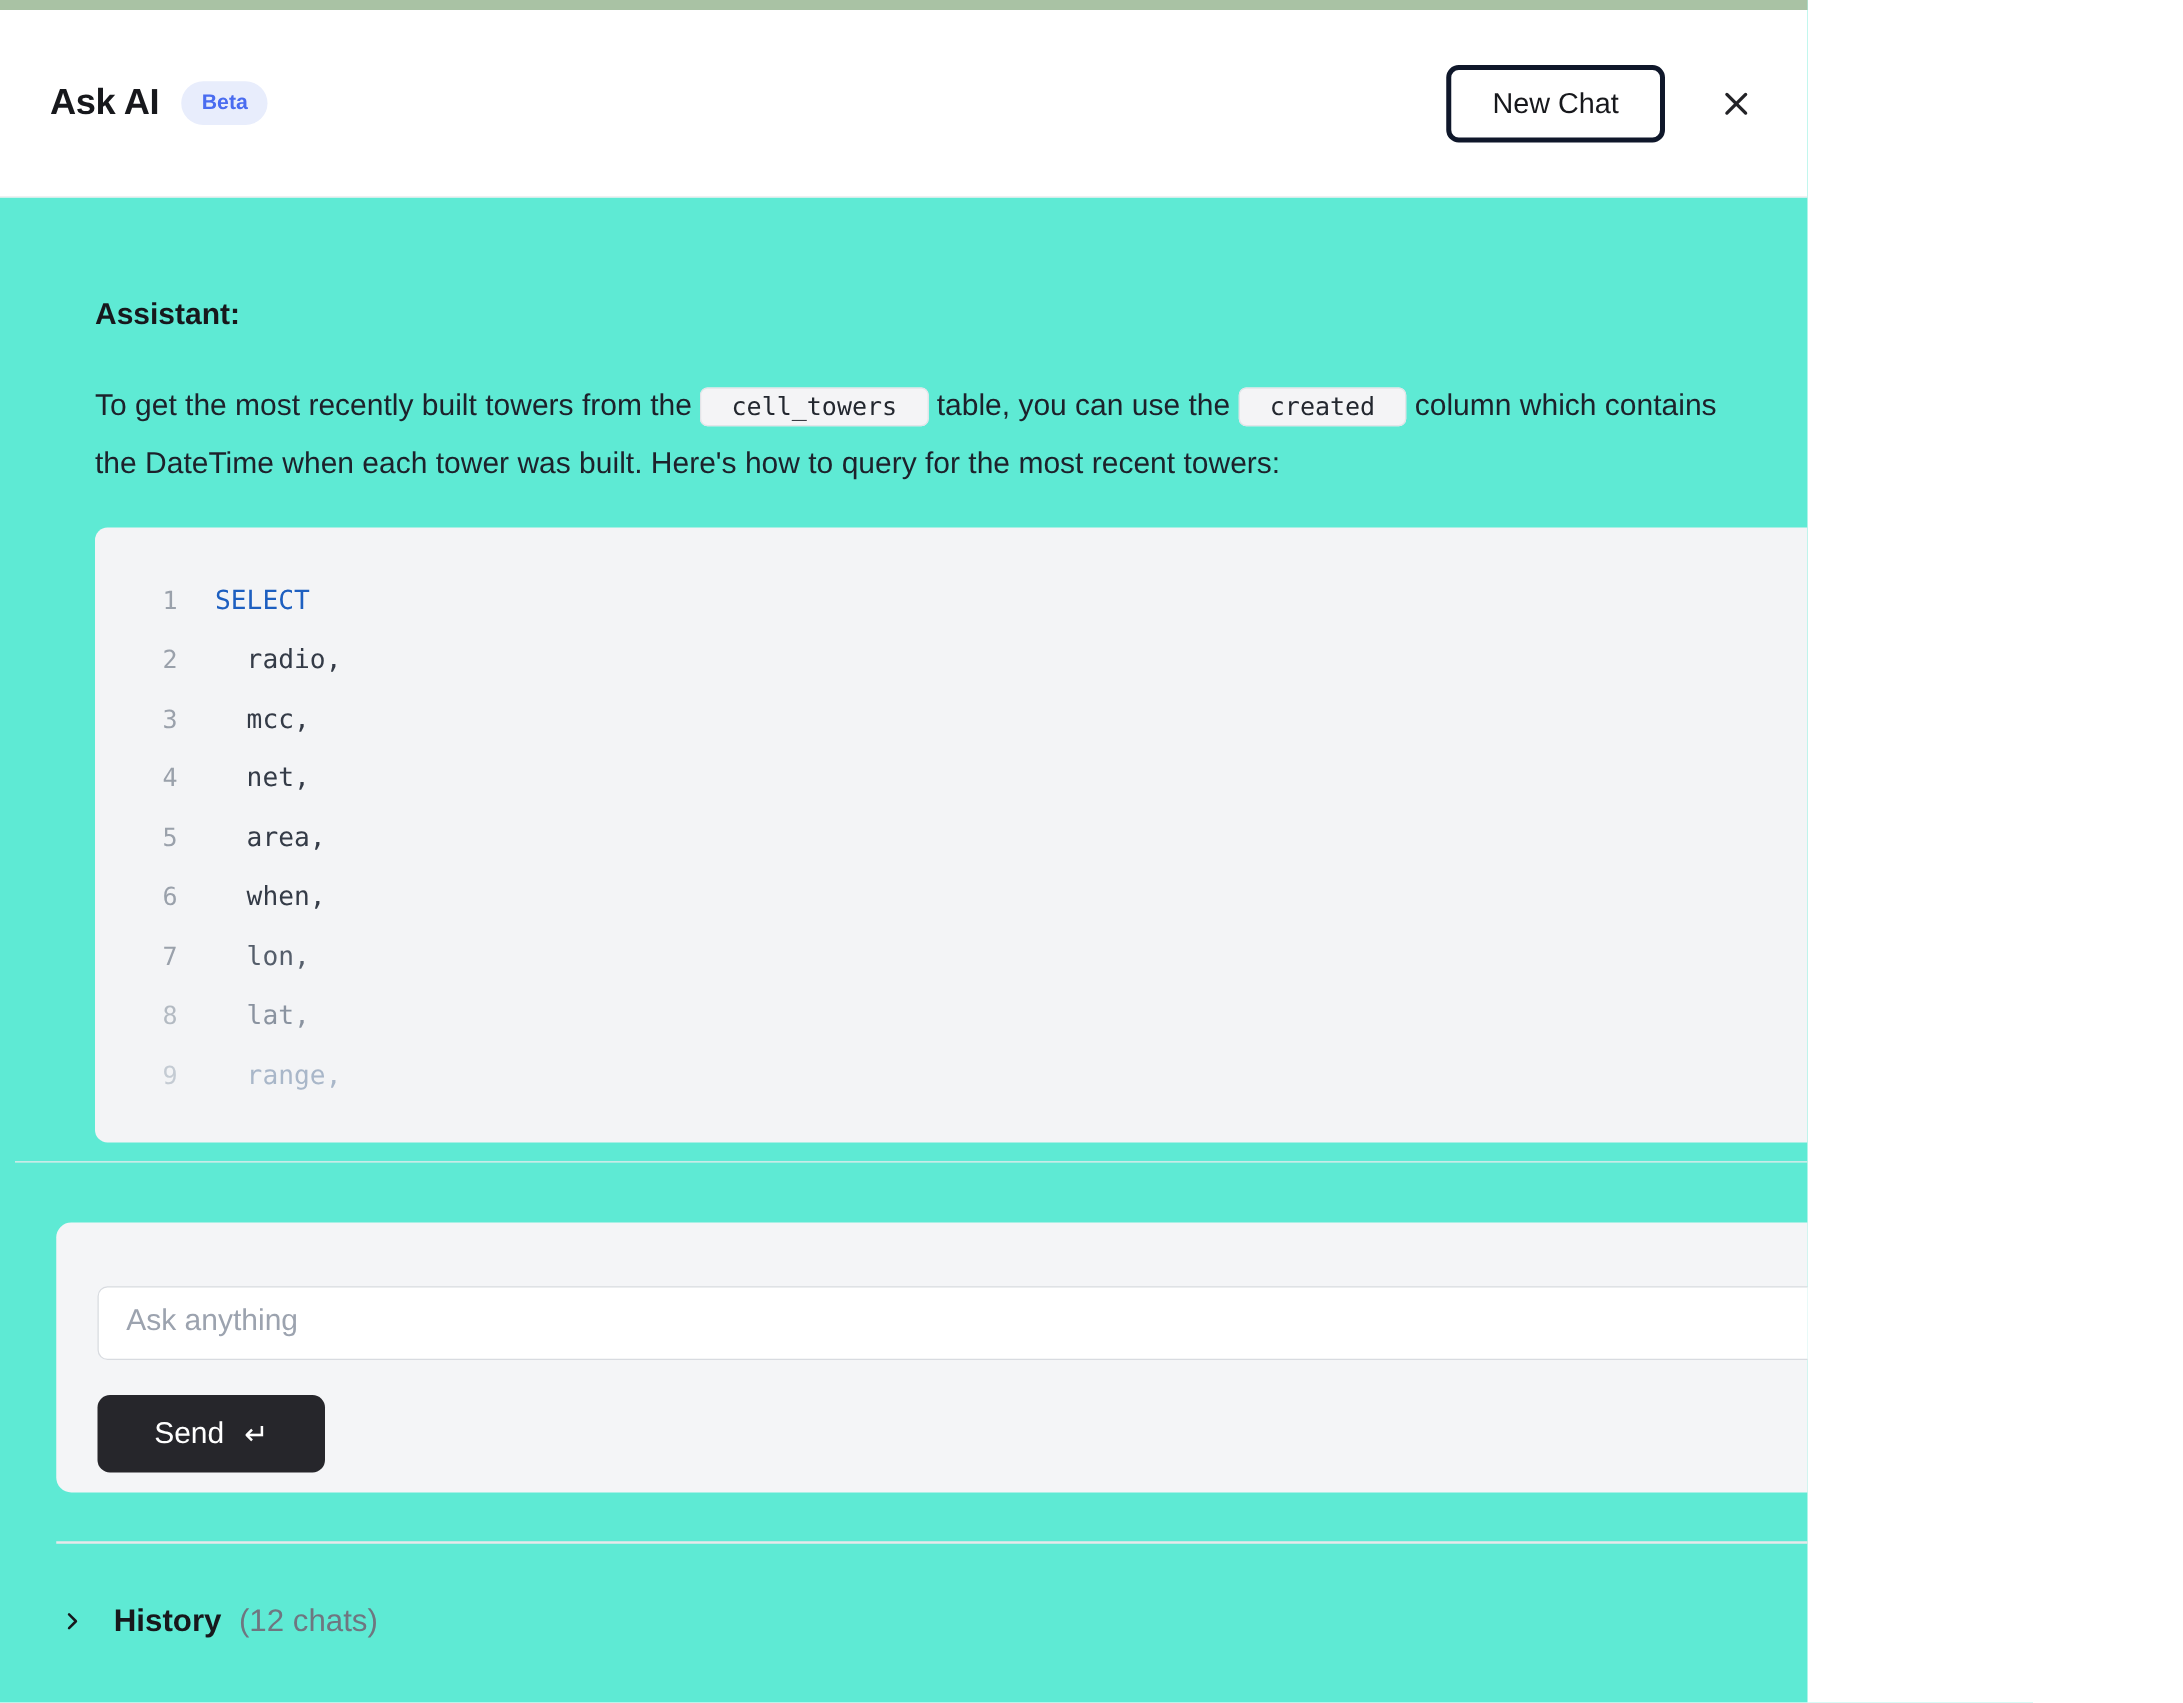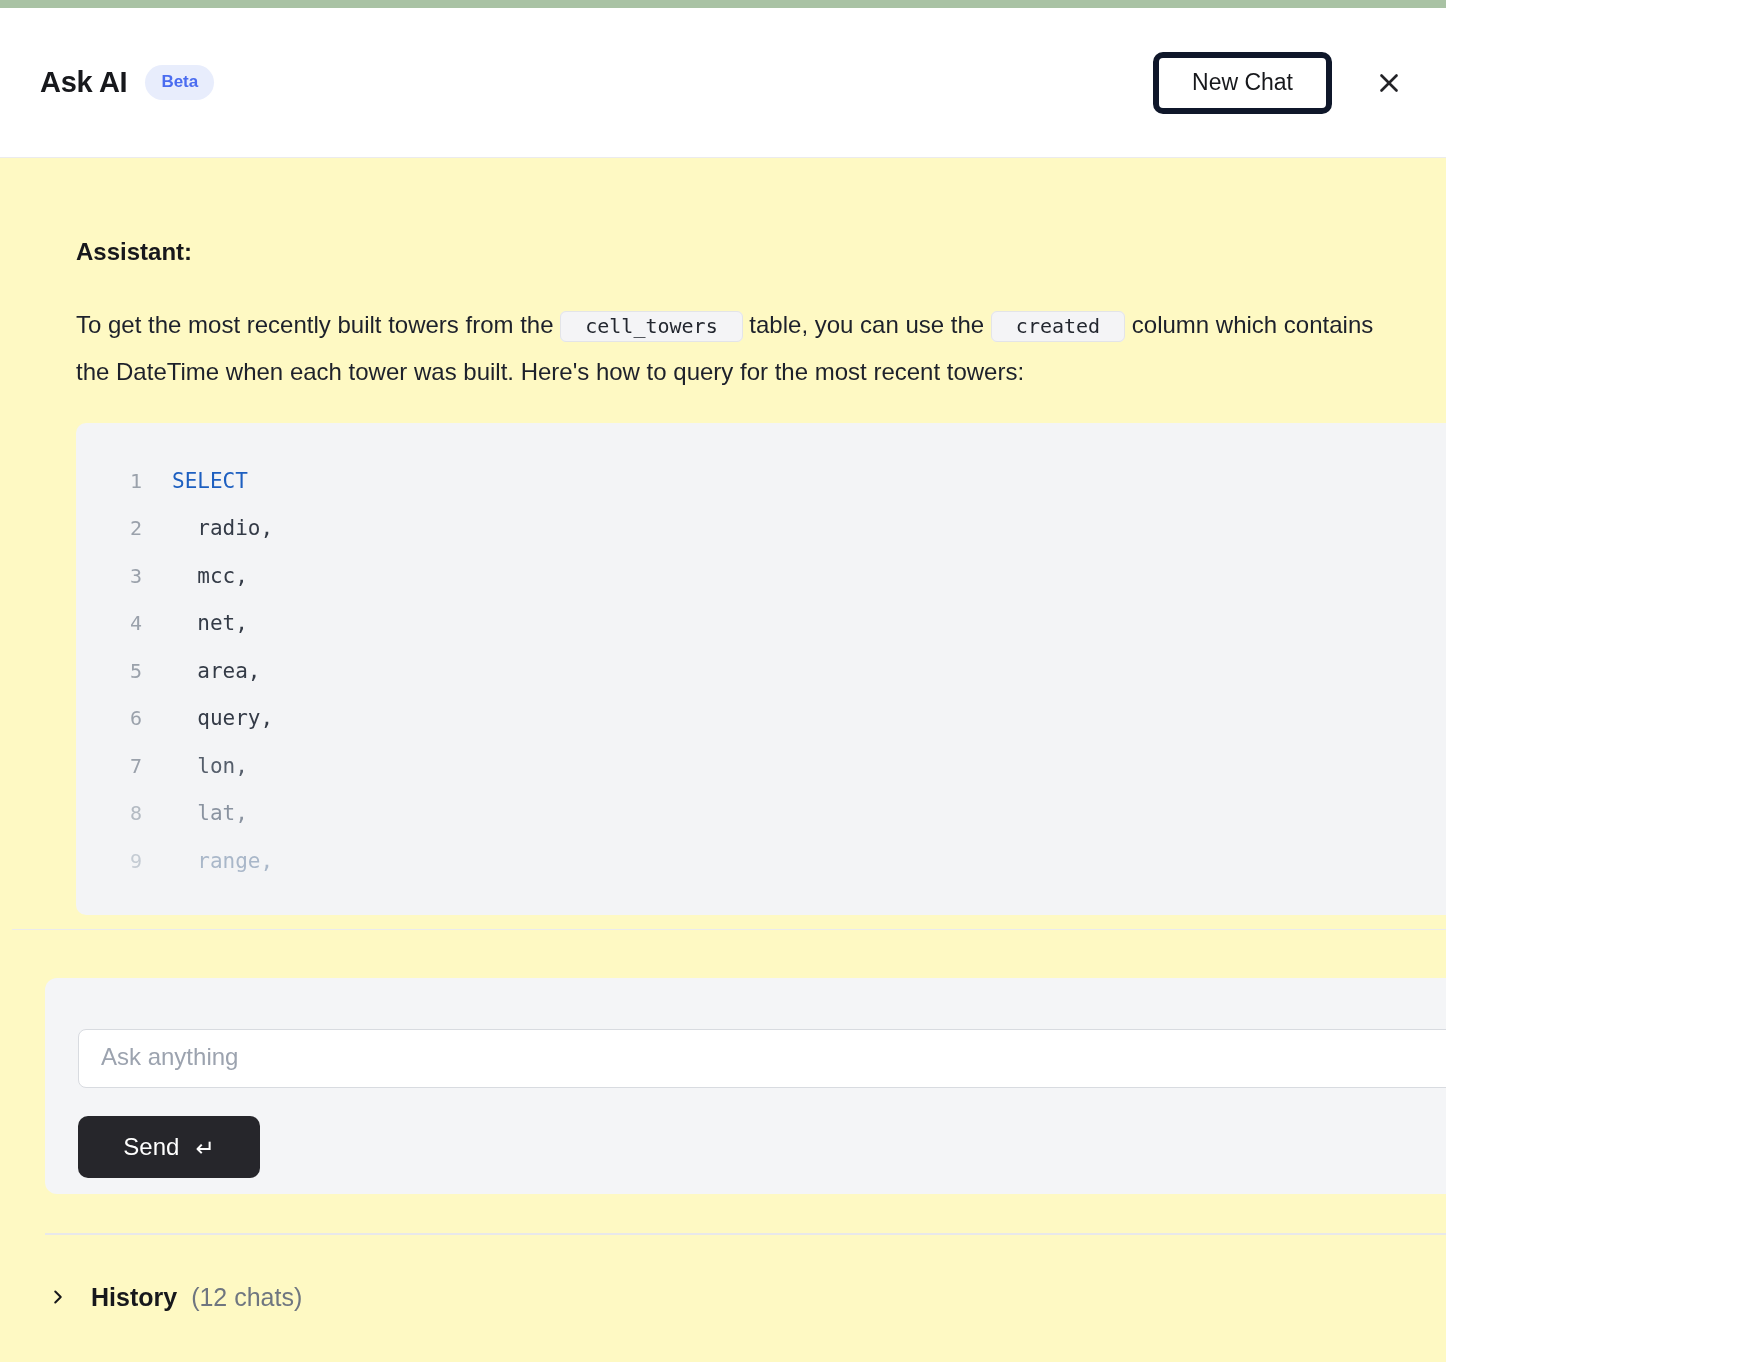--- a/index.html
+++ b/index.html
@@ -1,30 +1,30 @@
 <!DOCTYPE html>
 <html><head>
 <meta charset="utf-8">
 <style>
   * { margin:0; padding:0; box-sizing:border-box; }
   html,body { background:#ffffff; }
   body { font-family:"Liberation Sans", sans-serif; color:#17181c; }
-  #screen { position:relative; width:1446px; height:1362px; background:#fef9c3; overflow:hidden; }
+  #screen { position:relative; width:1446px; height:1362px; background:#5eead4; overflow:hidden; }
 
   
   .top-strip { position:absolute; left:0; top:0; width:1637px; height:8px; background:#a9c2a4; }
 
   
   .header { position:absolute; left:0; right:0; top:8px; height:150px; display:flex; align-items:center;
             padding:0 40px; border-bottom:1px solid #ebebed; background:#fff; }
   .title { font-size:29px; font-weight:700; letter-spacing:-0.3px; color:#17181c; }
   .badge { margin-left:18px; background:#e8edfc; color:#4a6cf0; font-size:17px; font-weight:600;
            padding:7px 16px; border-radius:999px; line-height:1.2; }
   .header-right { margin-left:auto; display:flex; align-items:center; gap:40px; }
-  .new-chat-btn { height:62px; padding:0 33px; background:#fff; border:6px solid #0f172a; border-radius:10px;
+  .new-chat-btn { height:62px; padding:0 33px; background:#fff; border:4px solid #0f172a; border-radius:10px;
                   font-size:23px; color:#17181c; font-family:inherit; cursor:pointer; }
   .close-btn { width:34px; height:34px; background:none; border:none; cursor:pointer; display:flex;
                align-items:center; justify-content:center; }
 
   
   .chat-area { position:absolute; top:158px; left:12px; right:0; height:772px; overflow:hidden;
                padding:0 64px; border-bottom:1px solid #ebebed; }
   .assistant-label { padding-top:78px; font-size:24px; font-weight:700; line-height:32px; color:#17181c; }
   .intro { margin-top:34px; font-size:24px; line-height:46px; color:#1d212b; max-width:1480px; }
   .inline-code { font-family:"DejaVu Sans Mono", monospace; font-size:20px; background:#f4f4f6;
@@ -131,21 +131,21 @@
       <div class="code-line">
         <span class="line-number">4</span>
           <span class="line-text">  net,</span>
       </div>
       <div class="code-line">
         <span class="line-number">5</span>
           <span class="line-text">  area,</span>
       </div>
       <div class="code-line">
         <span class="line-number">6</span>
-          <span class="line-text">  query,</span>
+          <span class="line-text">  when,</span>
       </div>
       <div class="code-line fade1">
         <span class="line-number">7</span>
           <span class="line-text">  lon,</span>
       </div>
       <div class="code-line fade2">
         <span class="line-number">8</span>
           <span class="line-text">  lat,</span>
       </div>
       <div class="code-line fade3">

